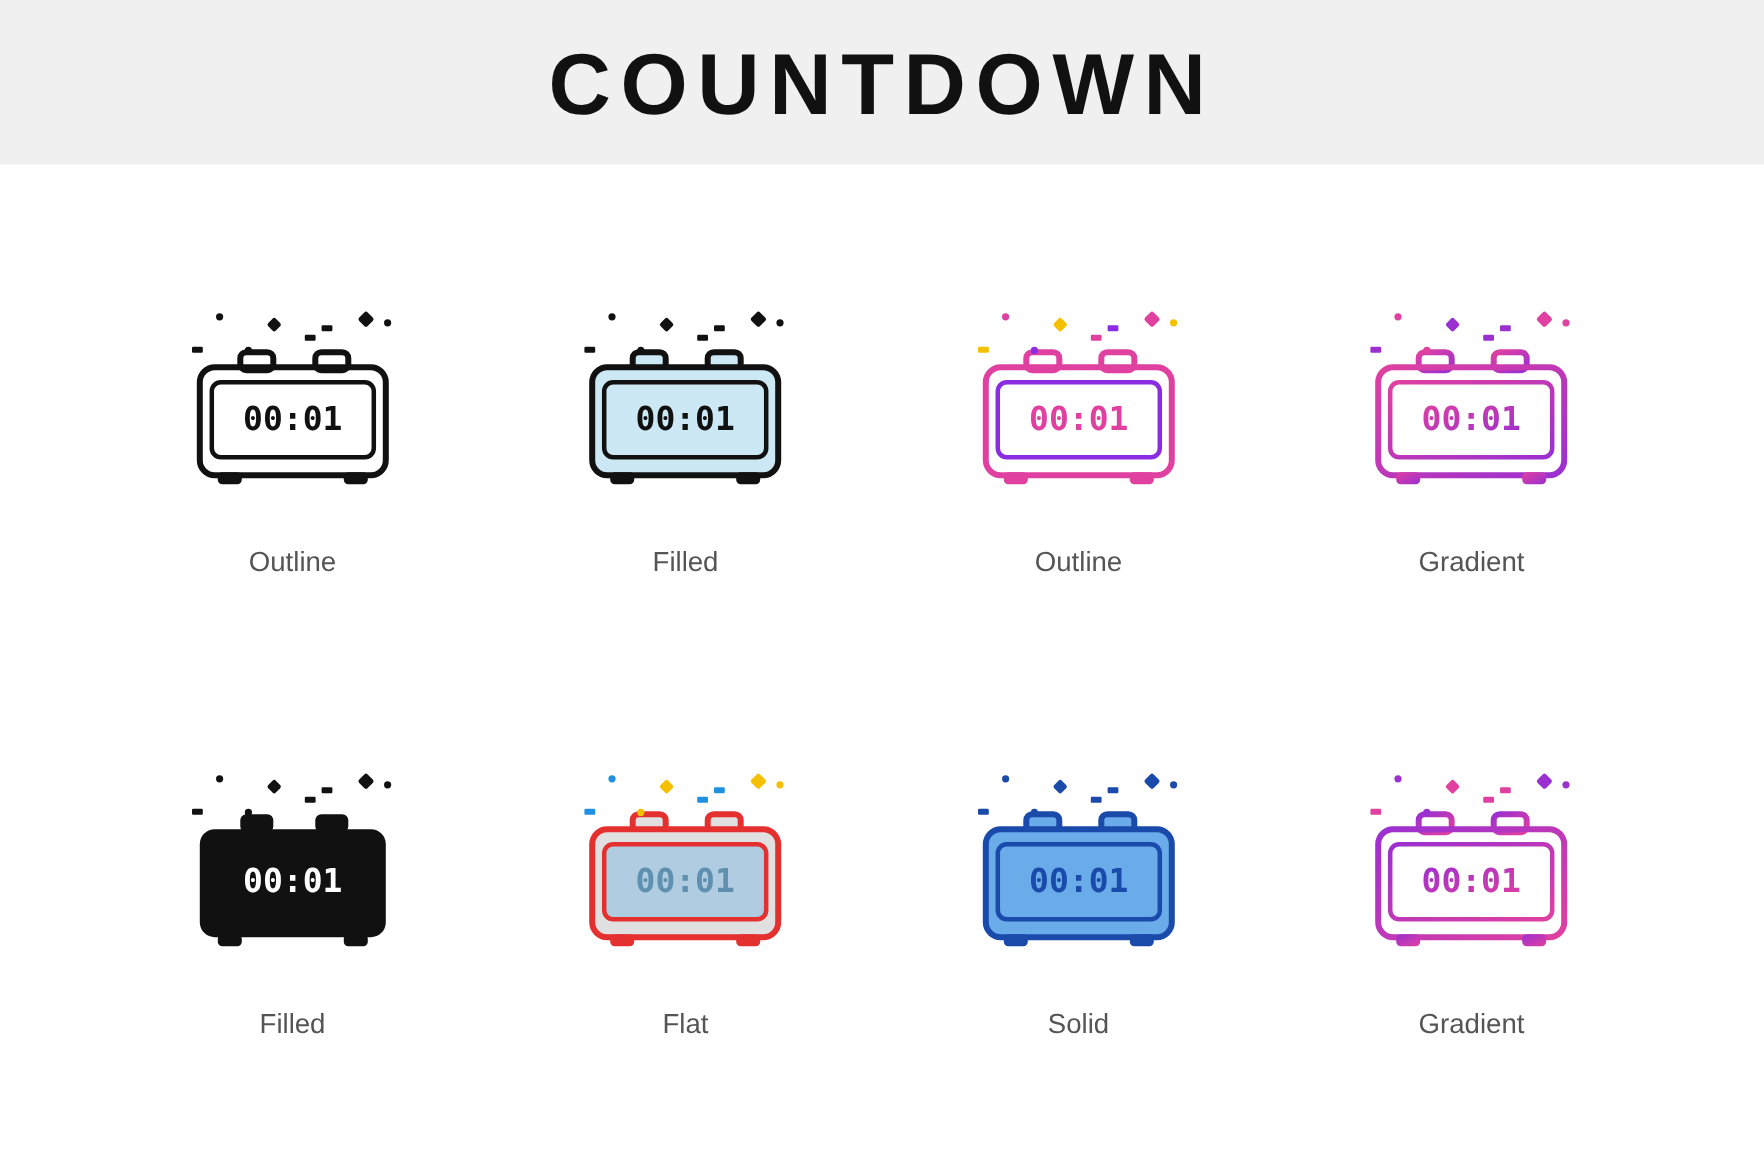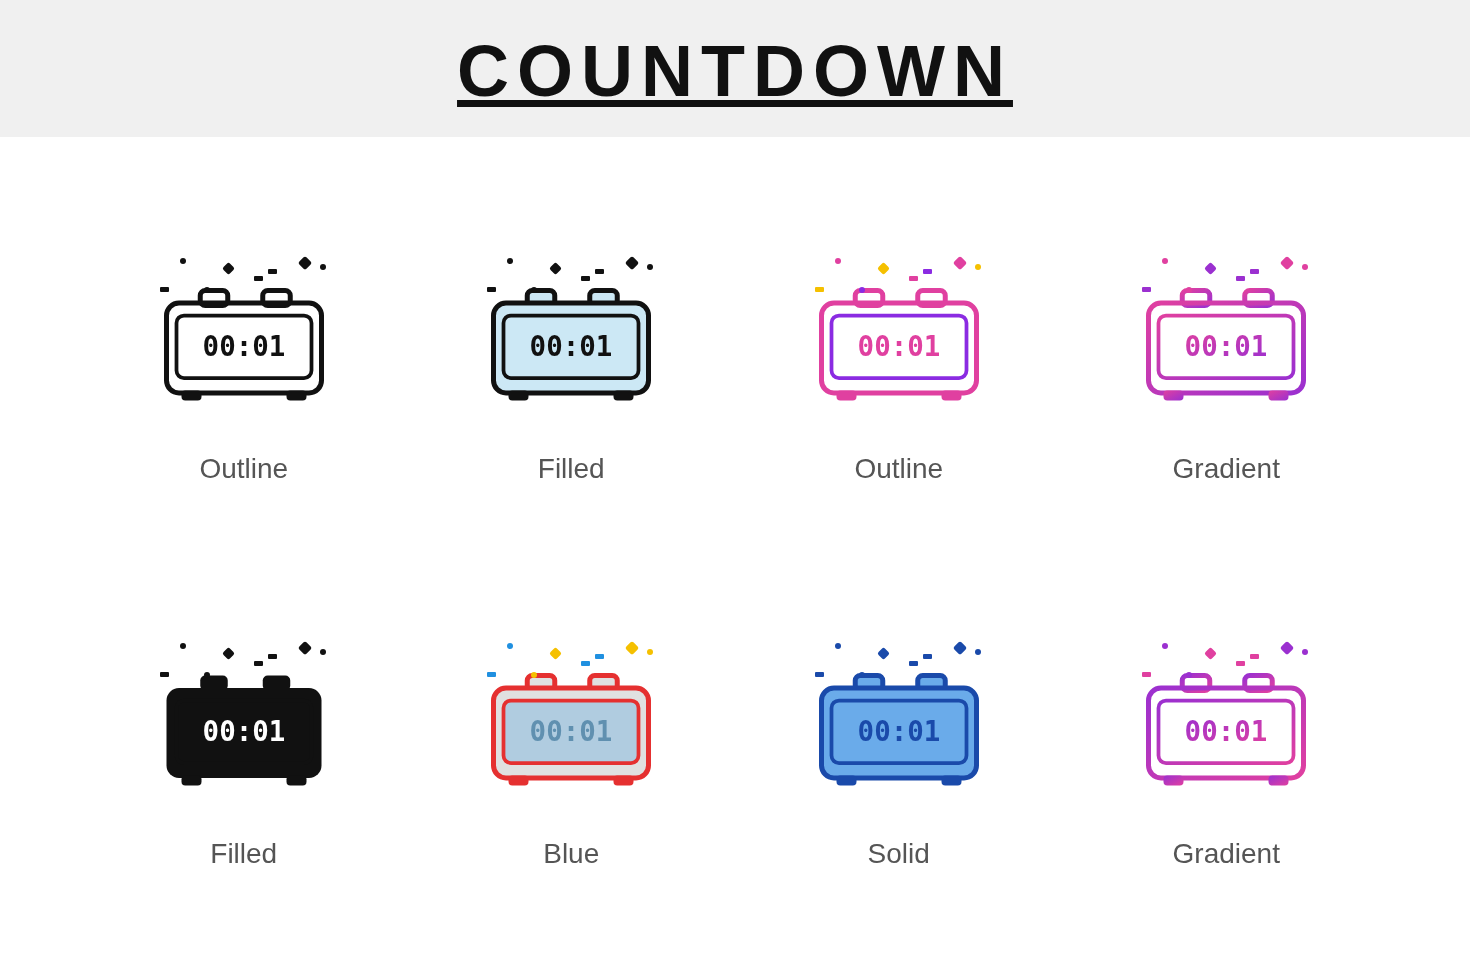--- a/index.html
+++ b/index.html
@@ -15,21 +15,20 @@
       background: #f0f0f0;
       text-align: center;
       padding: 30px 0 25px;
     }
 
     .header h1 {
       font-size: 72px;
       font-weight: 900;
       letter-spacing: 8px;
       color: #111111;
-      text-decoration: underline;
     }
 
     .grid-container {
       display: grid;
       grid-template-columns: repeat(4, 1fr);
       grid-template-rows: repeat(2, 1fr);
       gap: 0;
       padding: 40px 80px;
       height: calc(980px - 130px);
     }
@@ -46,21 +45,21 @@
       position: relative;
       width: 200px;
       height: 180px;
       display: flex;
       align-items: center;
       justify-content: center;
     }
 
     .icon-label {
       margin-top: 18px;
-      font-size: 28px;
+      font-size: 23px;
       color: #555555;
       font-weight: 400;
     }
   </style>
 </head>
 <body>
 
 <div class="header">
   <h1>COUNTDOWN</h1>
 </div>
@@ -225,21 +224,21 @@
     <rect x="18" y="32" width="124" height="72" rx="10" fill="#e0e0e0" stroke="#e53030" stroke-width="4"></rect>
 
     <rect x="26" y="42" width="108" height="50" rx="6" fill="#b0cce0" stroke="#e53030" stroke-width="3"></rect>
 
     <text x="80" y="74" text-anchor="middle" font-family="monospace" font-weight="bold" font-size="22" fill="#6090b0">00:01</text>
 
     <rect x="30" y="102" width="16" height="8" rx="3" fill="#e53030"></rect>
     <rect x="114" y="102" width="16" height="8" rx="3" fill="#e53030"></rect>
   </svg>
       </div>
-      <div class="icon-label">Blue</div>
+      <div class="icon-label">Flat</div>
     </div>
     <div class="icon-cell">
       <div class="icon-wrapper">
         <div style="position:absolute;top:2%;left:18%;background:#1a4aaa;border-radius:50%; width:6px; height:6px;"></div>
         <div style="position:absolute;top:5%;left:40%;background:#1a4aaa;width:9px; height:9px; transform:rotate(45deg); border-radius:2px;"></div>
         <div style="position:absolute;top:8%;left:62%;background:#1a4aaa;width:9px; height:5px; border-radius:1px;"></div>
         <div style="position:absolute;top:2%;left:78%;background:#1a4aaa;width:10px; height:10px; transform:rotate(45deg); border-radius:2px;"></div>
         <div style="position:absolute;top:18%;left:8%;background:#1a4aaa;width:9px; height:5px; border-radius:1px;"></div>
         <div style="position:absolute;top:18%;left:30%;background:#1a4aaa;border-radius:50%; width:6px; height:6px;"></div>
         <div style="position:absolute;top:12%;left:55%;background:#1a4aaa;width:9px; height:5px; border-radius:1px;"></div>

